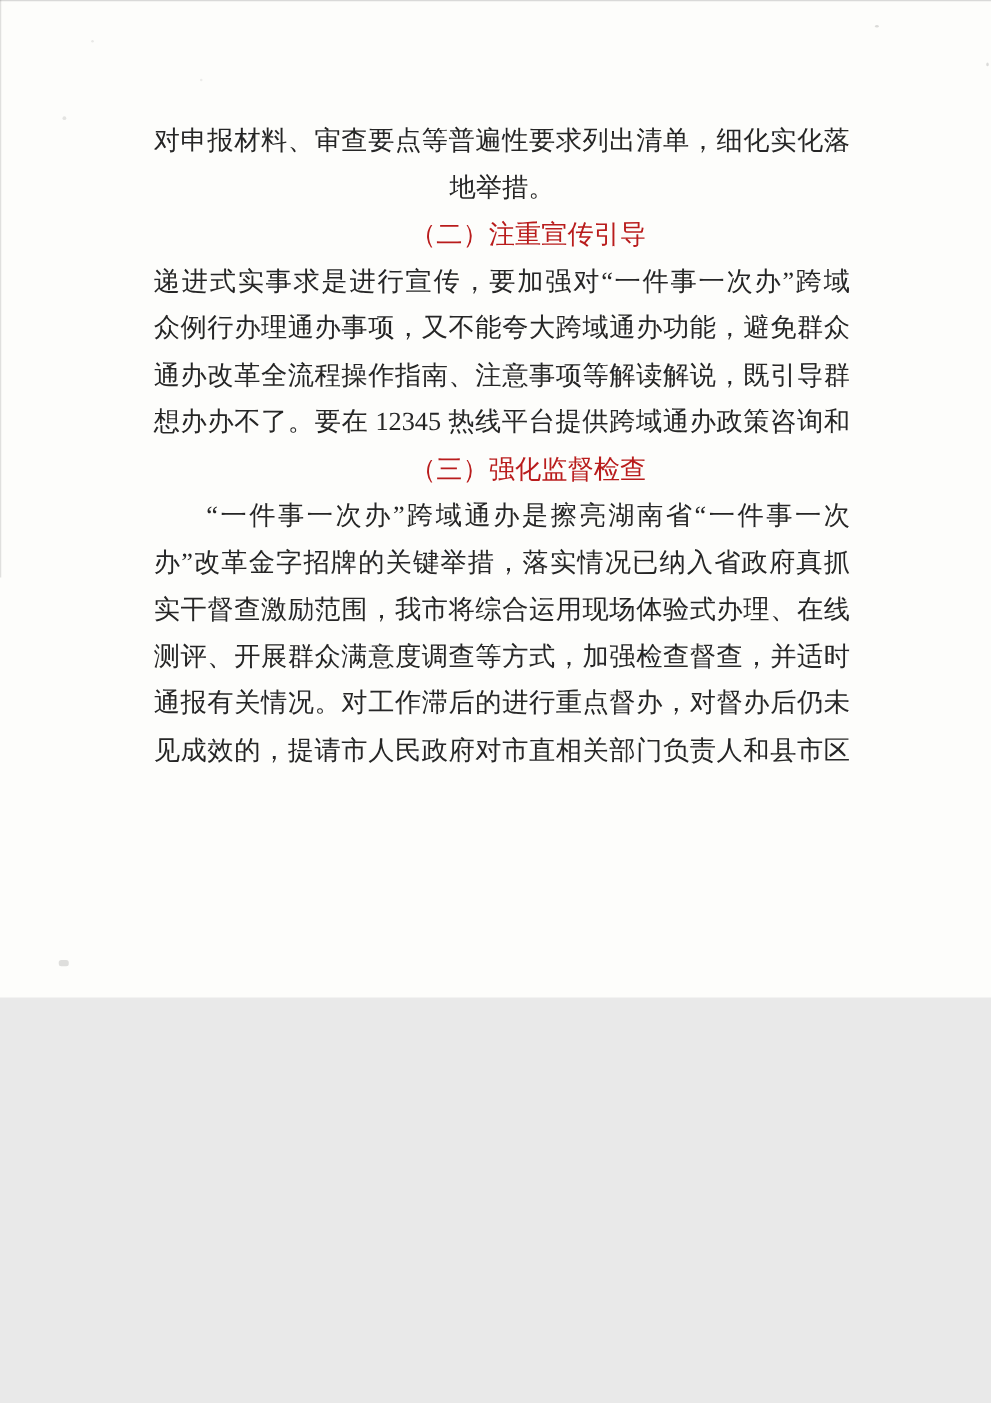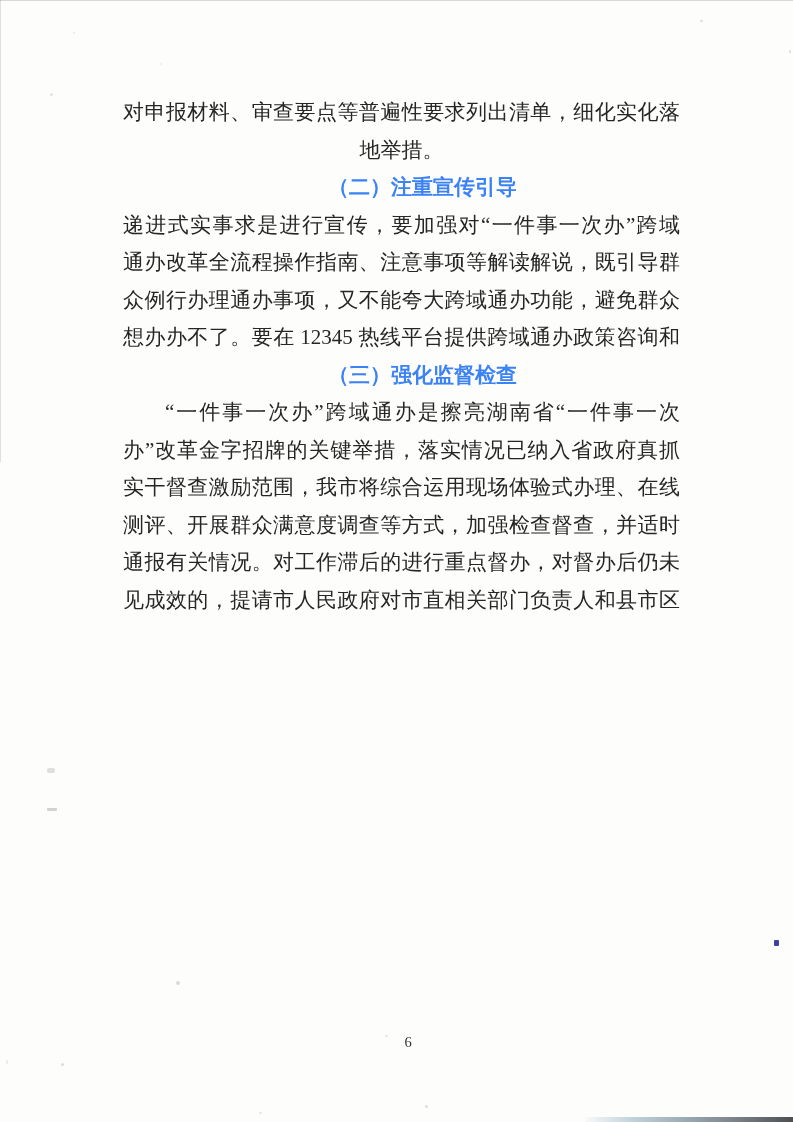--- a/index.html
+++ b/index.html
@@ -3,21 +3,21 @@
 <meta charset="utf-8">
 <style>
   html,body{margin:0;padding:0;}
   body{
     width:793px;height:1122px;
     background:#e9e9e9;
     font-family:"Liberation Serif","DejaVu Serif",serif;
   }
   .page{
     position:relative;
-    width:793px;height:1122px;
+    width:793px;height:798px;
     background:#fdfdfb;
     overflow:hidden;
   }
   
   .edge-top{position:absolute;left:0;top:0;width:793px;height:1px;background:rgba(110,110,110,.25);}
   .edge-left{position:absolute;left:0;top:0;width:1px;height:462px;background:rgba(110,110,110,.20);}
   .edge-band{
     position:absolute;left:585px;top:1117px;width:208px;height:5px;
     background:linear-gradient(to right,
       rgba(205,222,232,.10) 0%, #c3d4dd 22%, #9fb0b9 45%, #7d868c 70%, #4e4f52 100%);
@@ -40,22 +40,22 @@
     white-space:pre-wrap;
   }
   .line.fill{
     text-align:justify;
     text-align-last:justify;
   }
   .line.indent{
     text-indent:42px;
   }
   .line.heading{
-    font-weight:700;
-    color:#3b82f6;
+    font-weight:400;
+    color:#b91c1c;
   }
   .page-number{
     position:absolute;
     left:368px;top:1034px;width:80px;
     text-align:center;
     font-size:14.5px;
     color:#333;
   }
 </style>
 </head>
@@ -64,22 +64,22 @@
 <div class="page">
 
   <div class="edge-top"></div>
   <div class="edge-left"></div>
 
   <div class="textblock">
     <div class="line fill">对申报材料、审查要点等普遍性要求列出清单，细化实化落</div>
     <div class="line">地举措。</div>
     <div class="line heading indent">（二）注重宣传引导</div>
     <div class="line fill">递进式实事求是进行宣传，要加强对“一件事一次办”跨域</div>
+    <div class="line fill">众例行办理通办事项，又不能夸大跨域通办功能，避免群众</div>
     <div class="line fill">通办改革全流程操作指南、注意事项等解读解说，既引导群</div>
-    <div class="line fill">众例行办理通办事项，又不能夸大跨域通办功能，避免群众</div>
     <div class="line fill">想办办不了。要在 12345 热线平台提供跨域通办政策咨询和</div>
     <div class="line heading indent">（三）强化监督检查</div>
     <div class="line fill indent">“一件事一次办”跨域通办是擦亮湖南省“一件事一次</div>
     <div class="line fill">办”改革金字招牌的关键举措，落实情况已纳入省政府真抓</div>
     <div class="line fill">实干督查激励范围，我市将综合运用现场体验式办理、在线</div>
     <div class="line fill">测评、开展群众满意度调查等方式，加强检查督查，并适时</div>
     <div class="line fill">通报有关情况。对工作滞后的进行重点督办，对督办后仍未</div>
     <div class="line fill">见成效的，提请市人民政府对市直相关部门负责人和县市区</div>
   </div>
 

